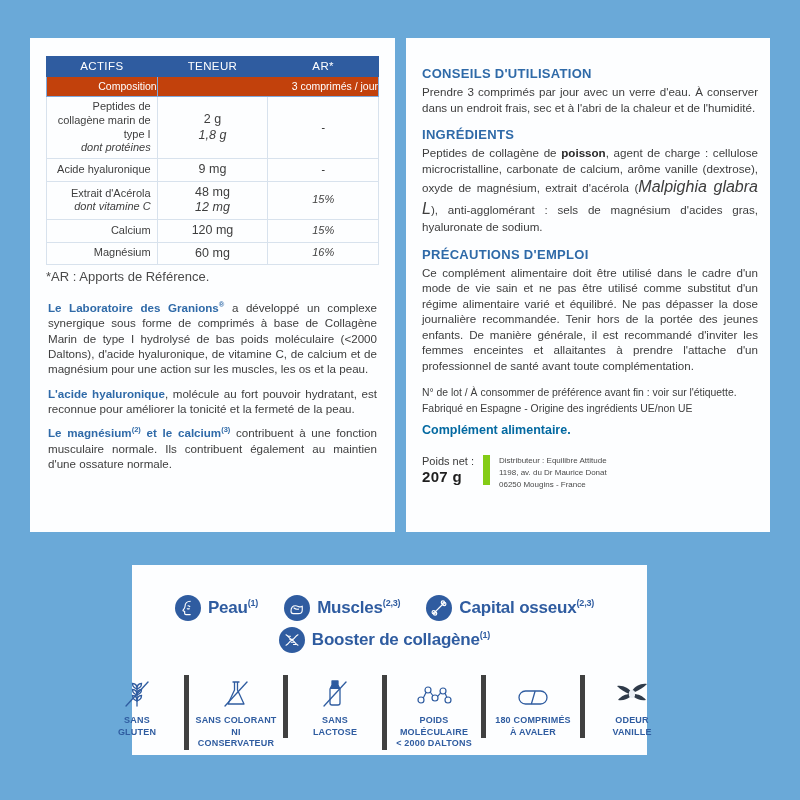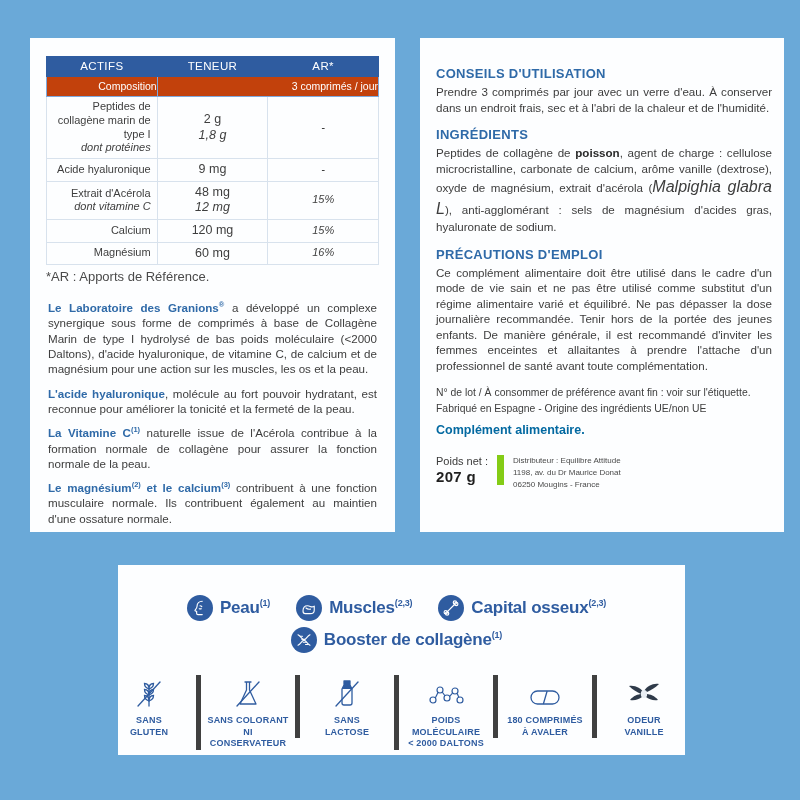--- a/index.html
+++ b/index.html
@@ -8,22 +8,22 @@
     background:#6aa9d8;
     font-family:"Liberation Sans", sans-serif;
     overflow:hidden;
     position:relative;
   }
   .stage{position:absolute;inset:0;border-radius:22px;}
 
   
   .panel{position:absolute;background:#fdfeff;box-sizing:border-box;}
   #panel-left{left:30px;top:38px;width:365px;height:494px;padding:18px 14px 10px 14px;}
-  #panel-right{left:420px;top:38px;width:364px;height:494px;padding:28px 12px 10px 16px;}
-  #panel-bottom{left:118px;top:565px;width:567px;height:190px;padding:14px 20px 8px 10px;}
+  #panel-right{left:406px;top:38px;width:364px;height:494px;padding:28px 12px 10px 16px;}
+  #panel-bottom{left:132px;top:565px;width:515px;height:190px;padding:14px 20px 8px 10px;}
 
   
   .nutri{border-collapse:collapse;width:333px;margin:0 auto;table-layout:fixed;}
   .nutri td,.nutri th{border:1px solid #d8e2ed;padding:0;}
   .hdr-main th{
     background:#2f5ca0;color:#ffffff;font-weight:400;
     font-size:11.5px;letter-spacing:.4px;text-align:center;
     padding:3px 0 4px 0;border-color:#2f5ca0;
   }
   .hdr-sub th{
@@ -174,21 +174,20 @@
       </tbody>
     </table>
     <div class="table-note">*AR : Apports de Référence.</div>
 
     <div class="copy">
       <p><span class="hl">Le Laboratoire des Granions</span><span class="hl hl-reg">®</span><span> a développé un complexe synergique sous forme de comprimés à base de Collagène Marin de type I hydrolysé de bas poids moléculaire (&lt;2000 Daltons), d'acide hyaluronique, de vitamine C, de calcium et de magnésium pour une action sur les muscles, les os et la peau.</span></p>
 
 
       <p><span class="hl">L'acide hyaluronique</span><span>, molécule au fort pouvoir hydratant, est reconnue pour améliorer la tonicité et la fermeté de la peau.</span></p>
 
-      <p><span class="hl">La Vitamine C</span><sup class="hl">(1)</sup><span> naturelle issue de l'Acérola contribue à la formation normale de collagène pour assurer la fonction normale de la peau.</span></p>
 
       <p><span class="hl">Le magnésium</span><sup class="hl">(2)</sup><span class="hl"> et le calcium</span><sup class="hl">(3)</sup><span> contribuent à une fonction musculaire normale. Ils contribuent également au maintien d'une ossature normale.</span></p>
     </div>
   </div>
 
   <div class="panel" id="panel-right">
 
     <div class="rh">CONSEILS D'UTILISATION</div>
     <p class="rp">Prendre 3 comprimés par jour avec un verre d'eau. À conserver dans un endroit frais, sec et à l'abri de la chaleur et de l'humidité.</p>
 

